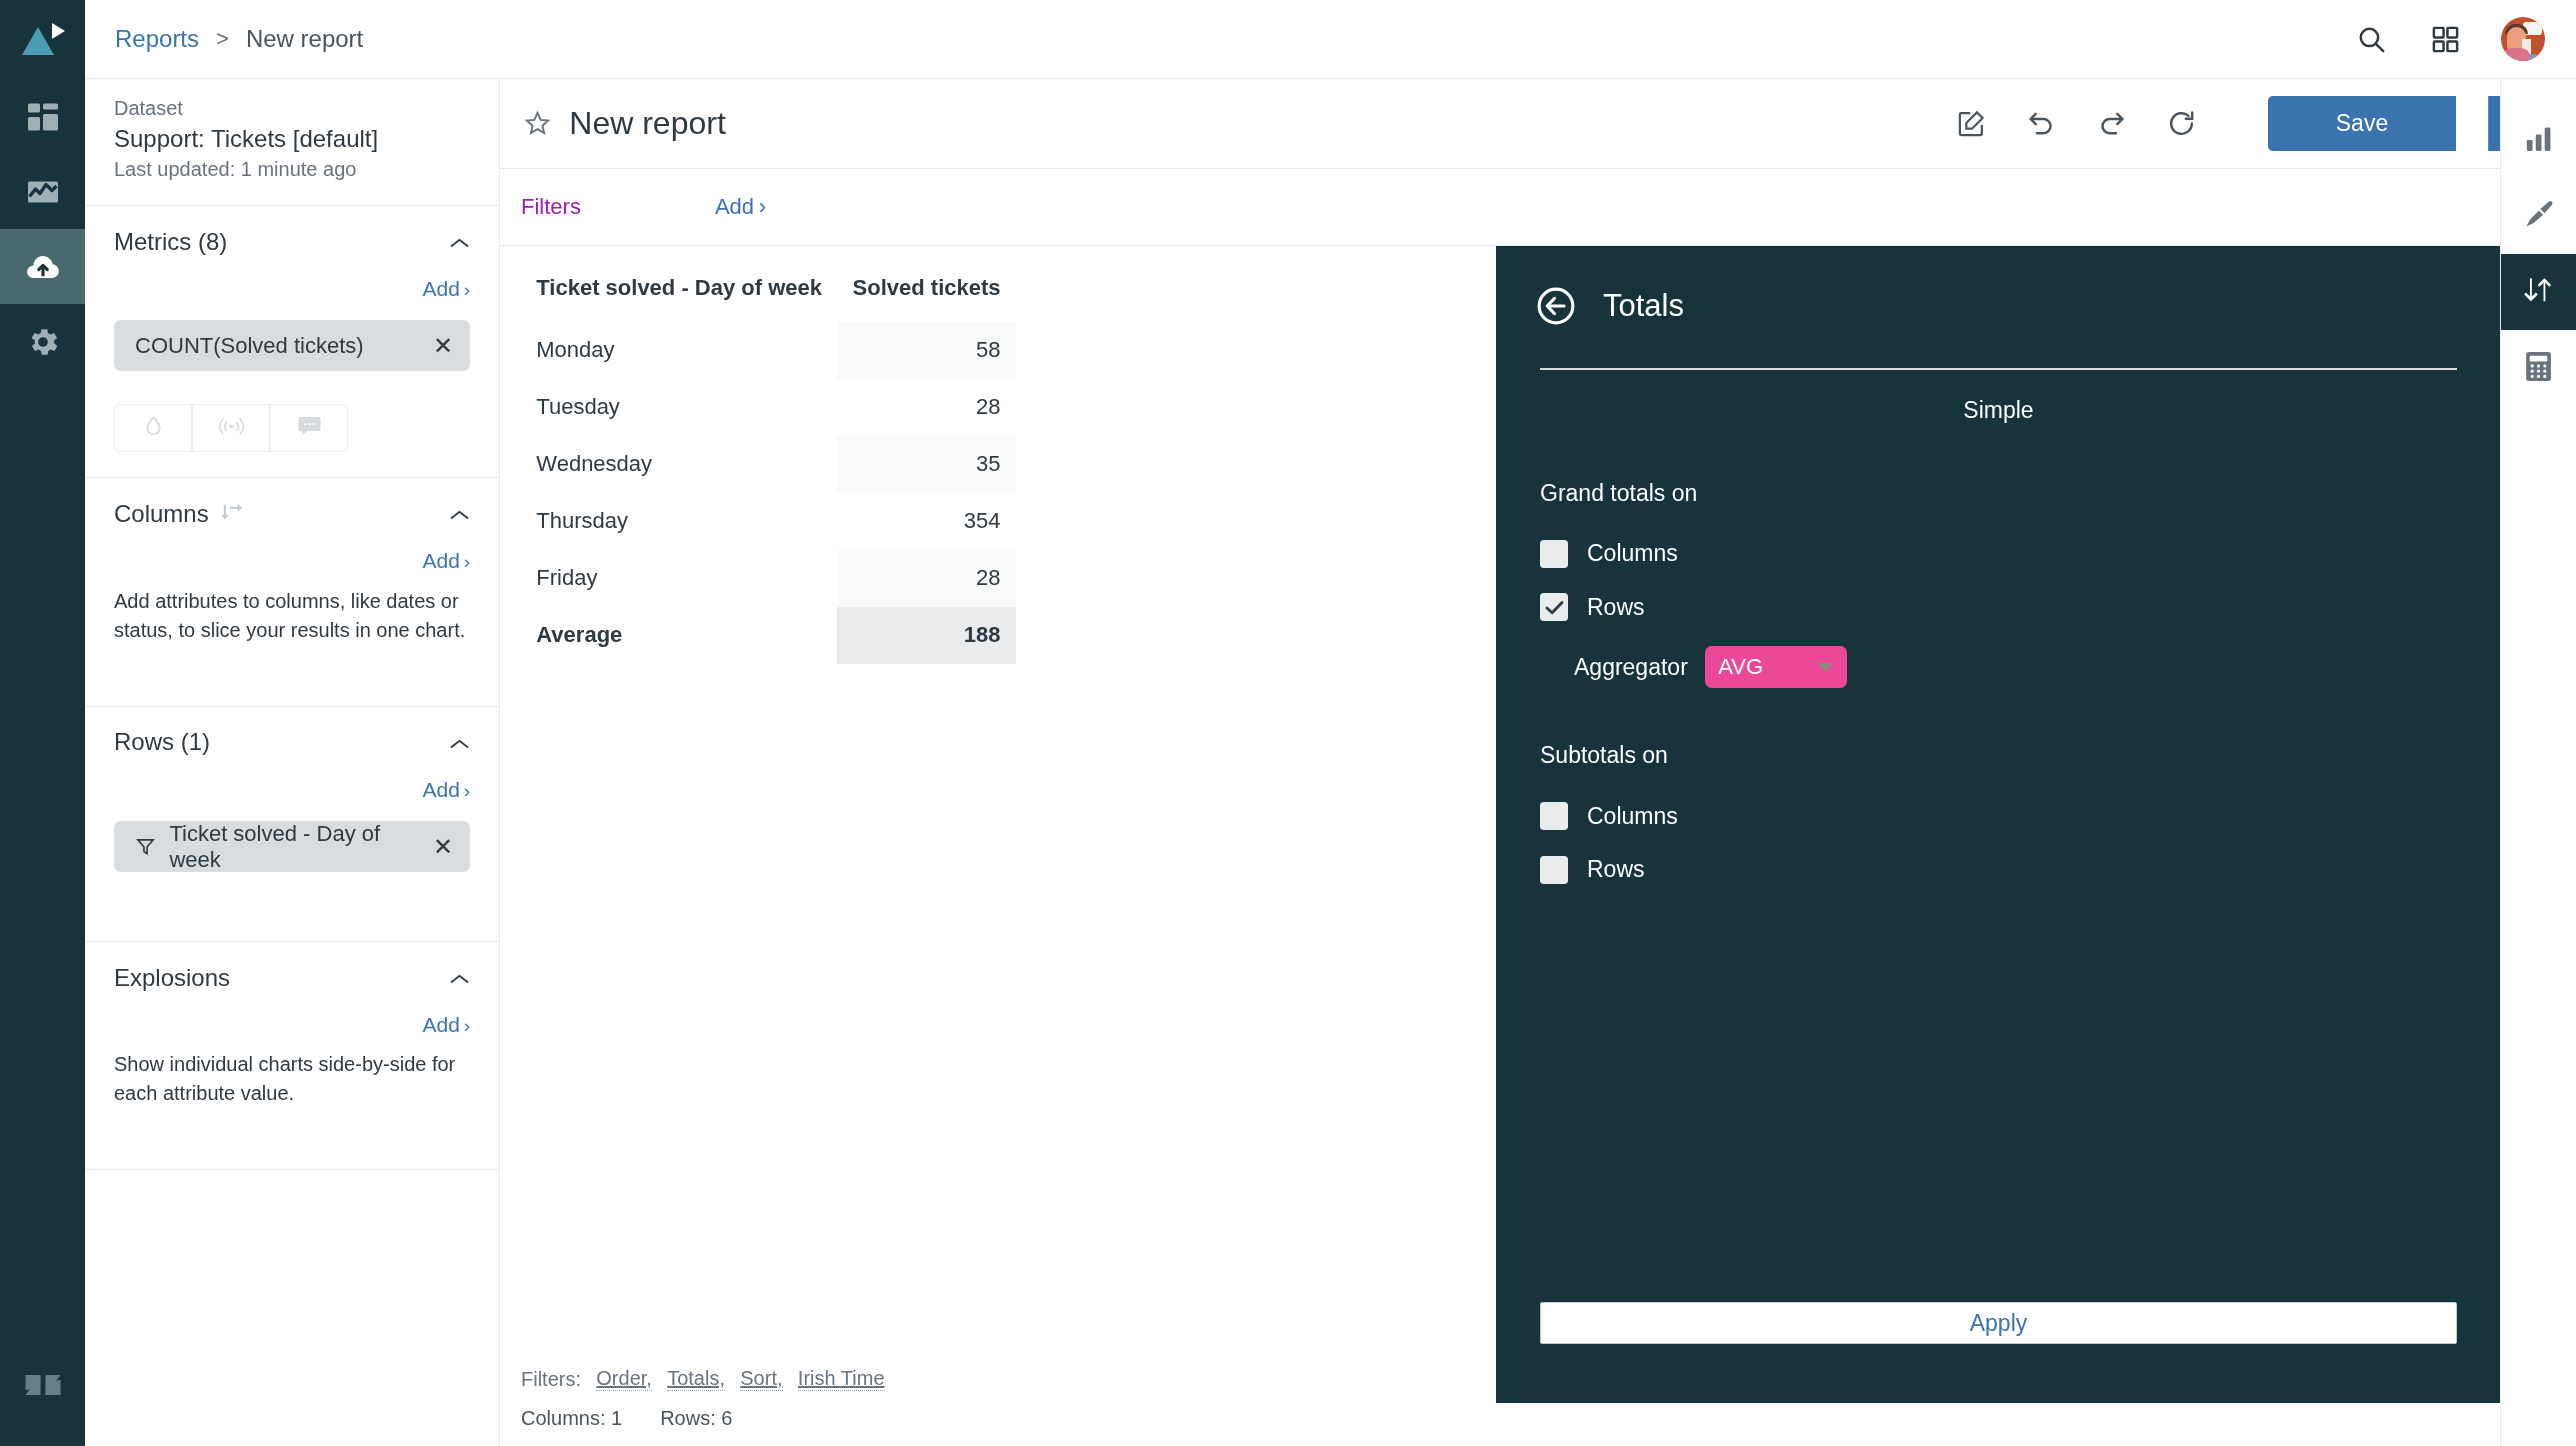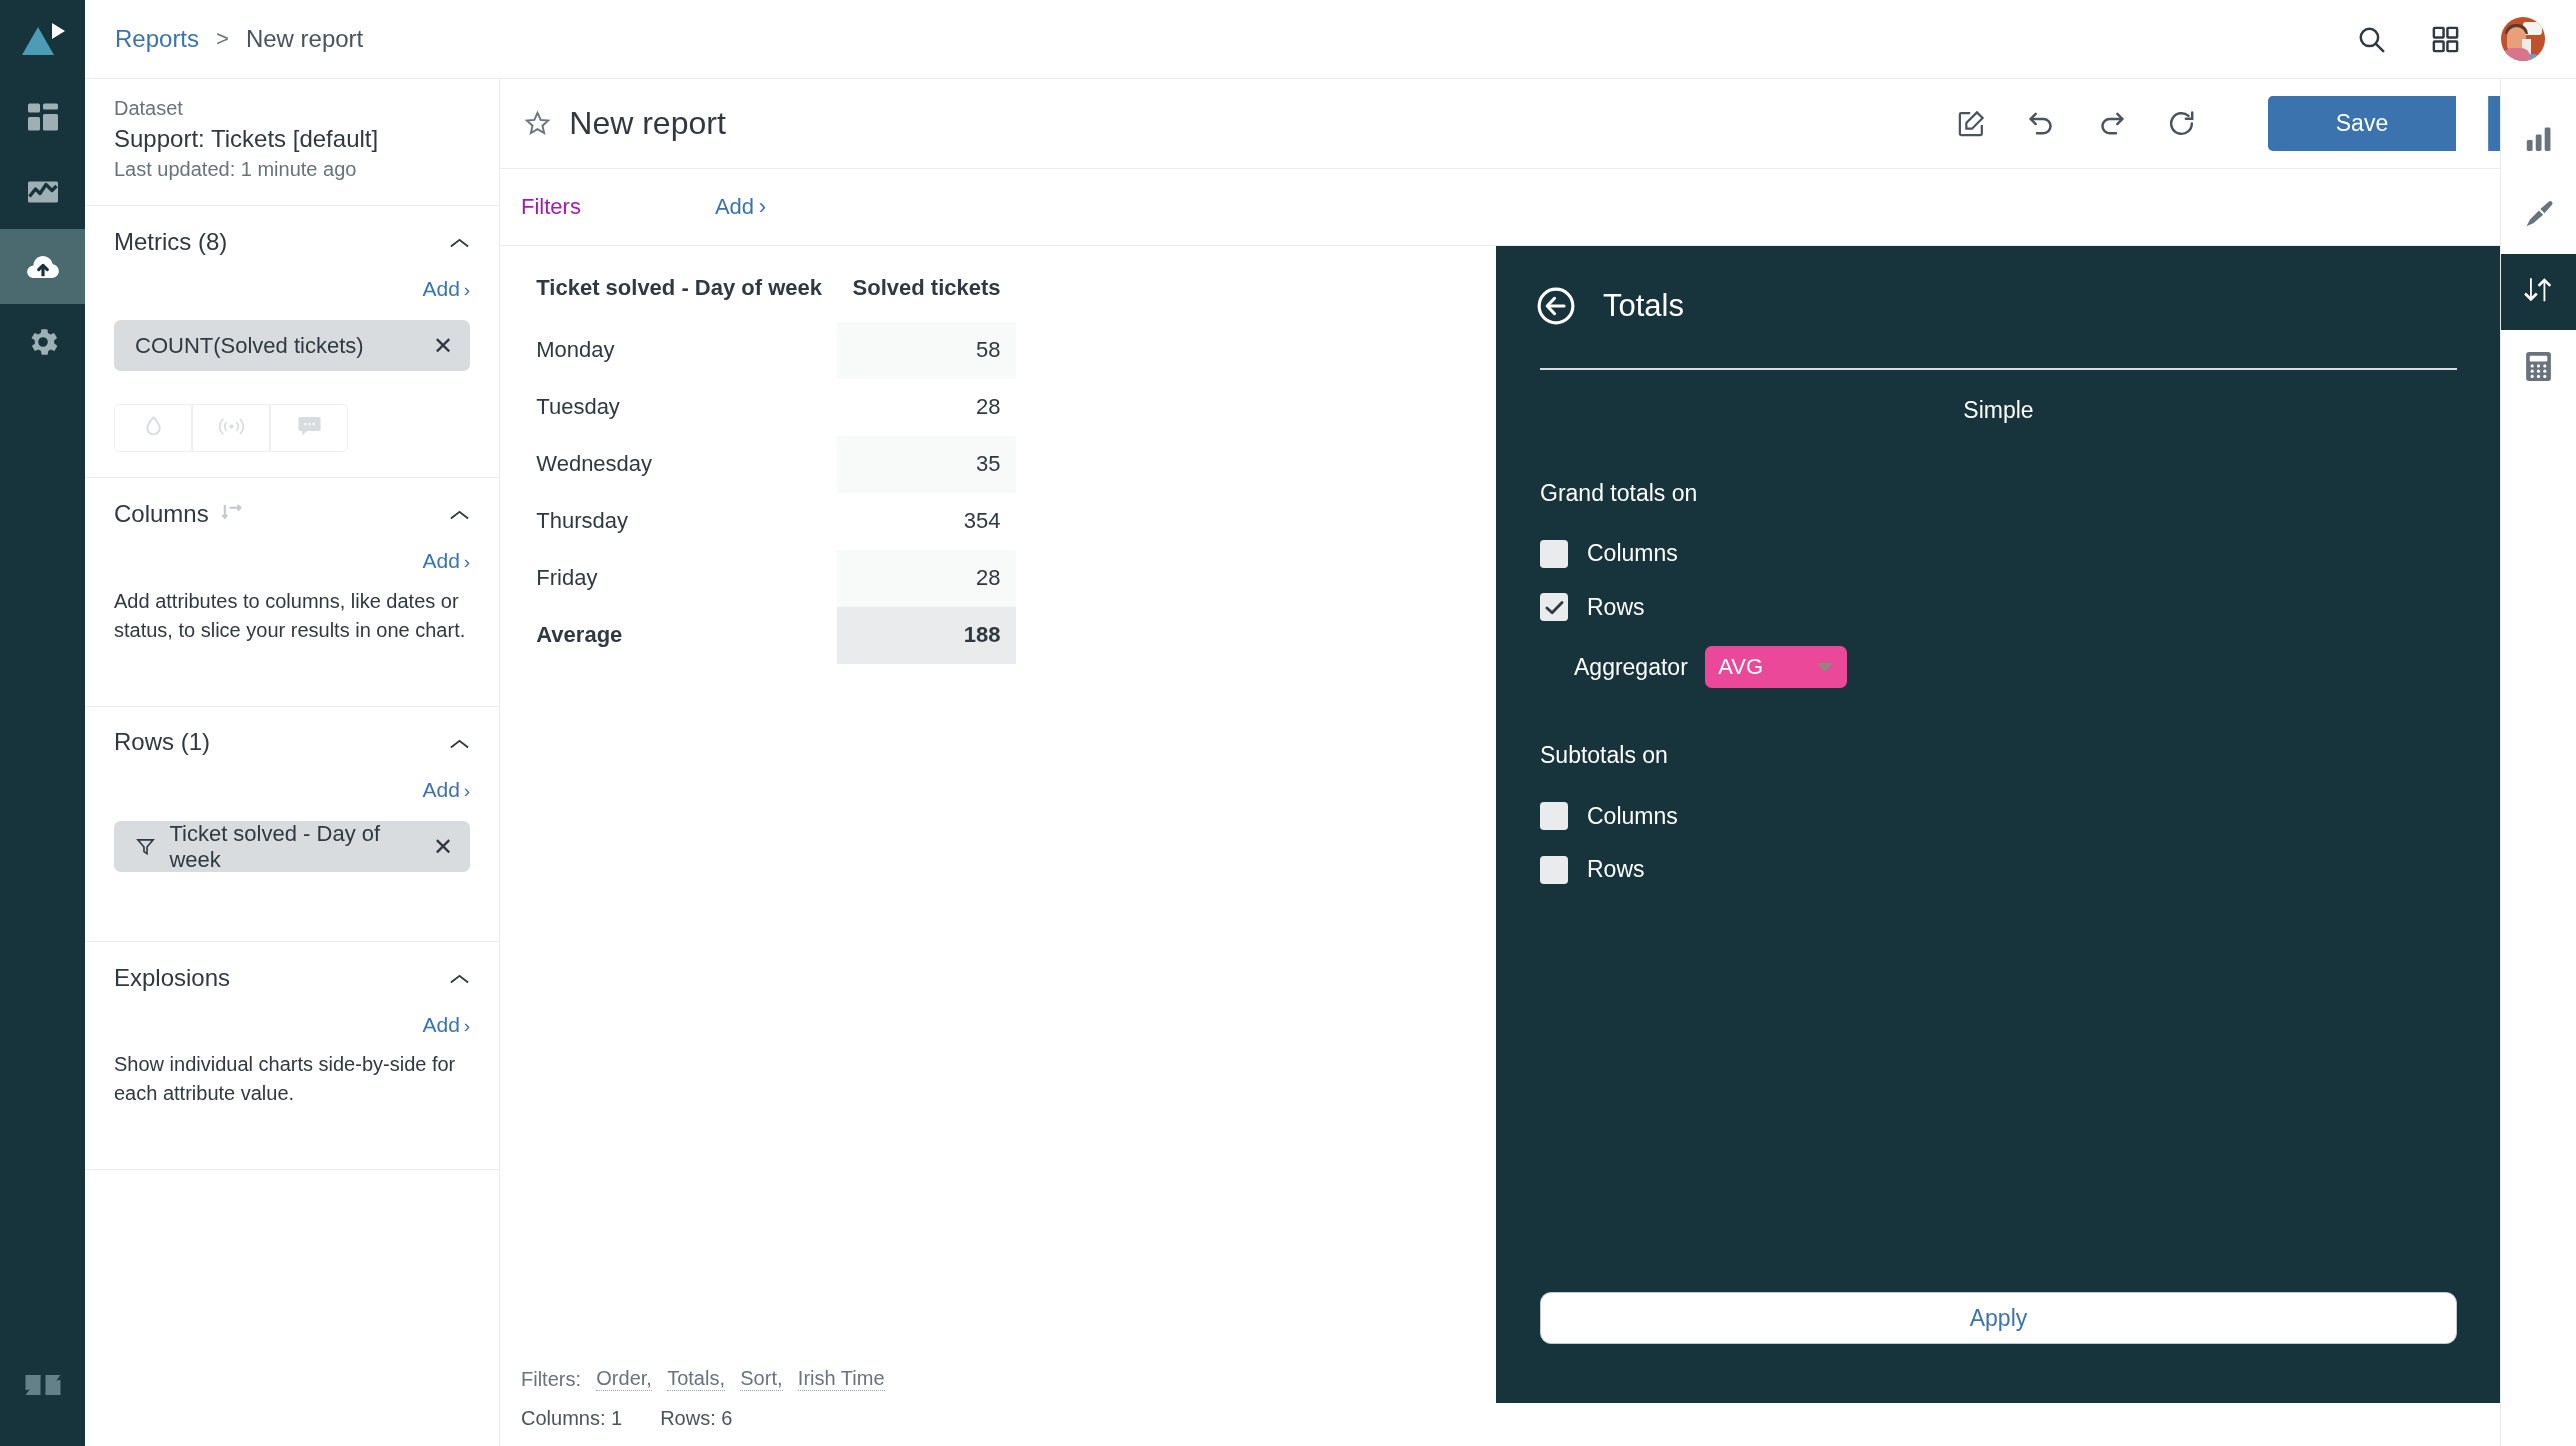--- a/index.html
+++ b/index.html
@@ -237,21 +237,21 @@
   .footer {
     position: absolute;
     left: 500px; bottom: 0;
     width: 2076px; height: 88px;
     background: #fff;
     padding-left: 21px;
     z-index: 5;
   }
   .footer-line1 { font-size: 20px; color: #68737d; display: flex; align-items: center; gap: 15.3px; height: 40px; }
   .footer-line2 { font-size: 20px; color: #49545c; display: flex; gap: 38px; height: 38px; align-items: center; }
-  .flink { color: #68737d; border-bottom: 1.9px dotted #9aa5ab; cursor: pointer; }
+  .flink { color: #68737d; border-bottom: 1.9px dotted #9aa5ab; cursor: pointer; text-decoration: underline; }
 
   
   .drawer {
     position: absolute;
     left: 1496px; top: 246px;
     width: 1005px; height: 1157px;
     background: #17333b;
     z-index: 25;
   }
   .drawer-head {
@@ -300,25 +300,25 @@
   .agg-caret {
     margin-left: auto;
     width: 0; height: 0;
     border-left: 8.6px solid transparent;
     border-right: 8.6px solid transparent;
     border-top: 9.6px solid #8c8a7c;
   }
   .group-gap { height: 54px; }
   .apply-wrap { position: absolute; left: 44px; bottom: 59px; width: 917px; }
   .apply-btn {
-    width: 100%; height: 52px;
+    width: 100%; height: 42px;
     background: #ffffff;
     color: #3b73af;
     border: 1px solid #c2cad0;
-    border-radius: 11px;
+    border-radius: 2px;
     font-size: 23px;
     cursor: pointer;
     font-family: "Liberation Sans", sans-serif;
   }
 
   
   .right-rail {
     position: absolute;
     right: 0; top: 79px;
     width: 76px; height: 1367px;

